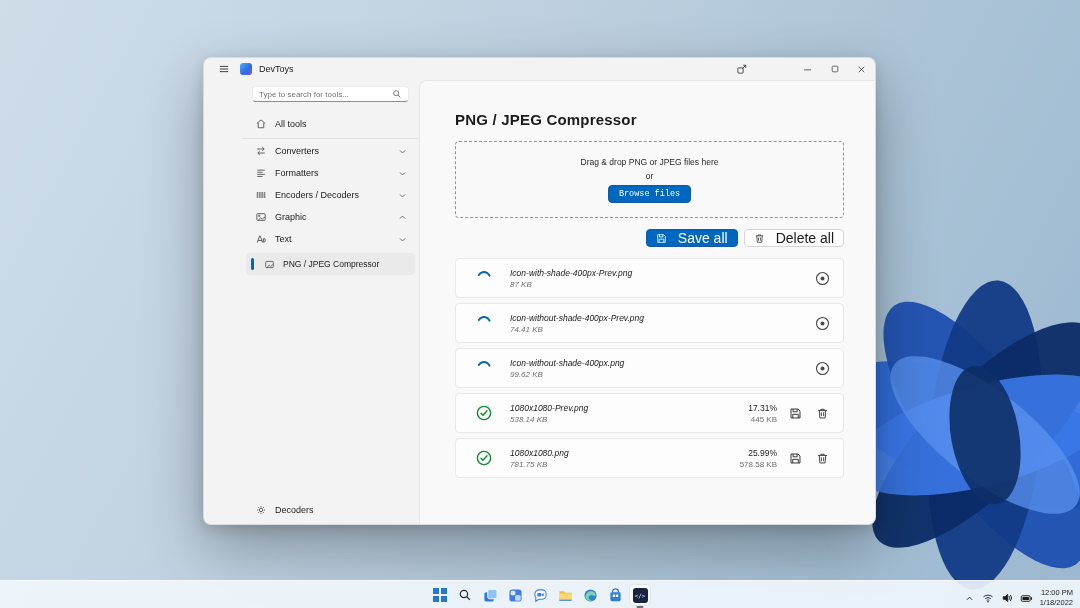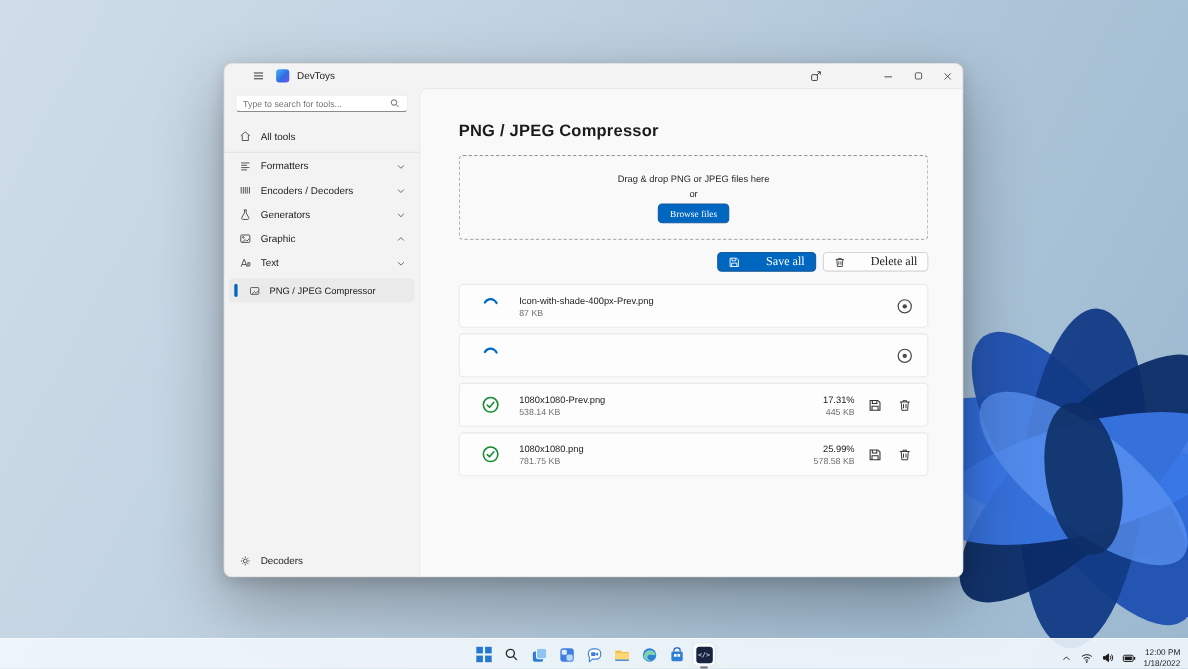--- a/index.html
+++ b/index.html
@@ -9,29 +9,29 @@
 
   .screen{position:relative;width:1080px;height:608px;overflow:hidden;
     background:linear-gradient(118deg,#cfdde9 0%,#bfd1e0 38%,#a9c2d6 72%,#9bb8cf 100%);}
   .bloom{position:absolute;right:-40px;top:170px;width:360px;height:470px;z-index:1;}
 
   
   .window{position:absolute;left:203px;top:57px;width:673px;height:468px;z-index:2;
     background:#f3f3f3;border:1px solid rgba(0,0,0,.10);border-radius:8px;overflow:hidden;
     box-shadow:0 24px 60px rgba(0,0,0,.30),0 4px 14px rgba(0,0,0,.14);
     display:flex;flex-direction:column;}
-  .titlebar{flex:0 0 22px;display:flex;align-items:center;margin-left:11px;}
+  .titlebar{flex:0 0 22px;display:flex;align-items:center;}
   .tb-left{display:flex;align-items:center;gap:7px;padding-left:11px;}
   .logo{width:12px;height:12px;border-radius:3px;background:linear-gradient(135deg,#49b2ff,#2f6de0 55%,#7a52e8);}
   .app-title{font-size:9px;color:#1b1b1b;}
   .tb-controls{margin-left:auto;display:flex;height:100%;align-items:stretch;}
   .tb-btn{width:27px;display:flex;align-items:center;justify-content:center;color:#2f2f2f;background:transparent;border:0;}
   .tb-btn.overlay{margin-right:39px;}
 
-  .win-body{flex:1;display:flex;min-height:0;}
+  .win-body{flex:1;display:flex;min-height:0;padding-left:38px;}
 
   
   .sidebar{width:177px;flex:0 0 177px;display:flex;flex-direction:column;padding-top:6px;}
   .search-box{margin:0 10px 6px;height:16px;background:#ffffff;border:1px solid #ececec;border-bottom:1px solid #8c8c8c;
     border-radius:4px;display:flex;align-items:center;padding:0 6px;}
   .search-box input{flex:1;border:0;outline:0;background:transparent;font-family:inherit;font-size:8px;color:#3a3a3a;min-width:0;}
   .side-item{display:flex;align-items:center;gap:8px;margin:0 4px;padding:0 8px;border-radius:4px;font-size:9px;color:#1b1b1b;}
   .all-tools{height:24px;margin-top:4px;}
   .divider{height:1px;background:#e2e2e2;margin:2px 0 1px;}
   .nav-item{height:22px;}
@@ -43,30 +43,30 @@
   .settings-item{margin-top:auto;margin-bottom:2px;height:24px;}
 
   
   .content{flex:1;min-width:0;background:#f9f9f9;border-top-left-radius:8px;
     border-left:1px solid #e7e7e7;border-top:1px solid #e7e7e7;
     padding:0 31px 0 35px;overflow:hidden;display:flex;flex-direction:column;}
   .page-title{margin-top:30px;font-size:15px;font-weight:600;color:#1b1b1b;letter-spacing:.2px;}
   .dropzone{margin-top:13px;height:77px;flex:0 0 77px;border:1px dashed #979797;border-radius:4px;
     display:flex;flex-direction:column;align-items:center;justify-content:center;gap:4px;}
   .dz-text,.dz-or{font-size:8.5px;color:#2a2a2a;text-align:center;}
-  .browse-btn{font-size:8.5px;color:#fff;background:var(--accent);border:1px solid #15599f;border-radius:4px;padding:3px 10px;font-family:Liberation Serif, serif;}
+  .browse-btn{font-size:8.5px;color:#fff;background:var(--accent);border:1px solid #15599f;border-radius:4px;padding:3px 10px;font-family:Liberation Mono, monospace;}
   .actions{display:flex;justify-content:flex-end;gap:6px;margin-top:11px;}
-  .btn{height:18px;display:inline-flex;align-items:center;gap:23px;font-size:11px;border-radius:4px;padding:0 9px;font-family:Liberation Serif, serif;}
+  .btn{height:18px;display:inline-flex;align-items:center;gap:11px;font-size:14px;border-radius:4px;padding:0 9px;font-family:Liberation Sans, sans-serif;}
   .btn.primary{background:var(--accent);color:#fff;border:1px solid #15599f;}
   .btn.secondary{background:#fdfdfd;color:#1b1b1b;border:1px solid #d6d6d6;}
   .file-list{margin-top:11px;display:flex;flex-direction:column;gap:5px;}
   .file-row{flex:0 0 40px;height:40px;background:#fdfdfd;border:1px solid #e9e9e9;border-radius:4px;
     display:flex;align-items:center;padding:0 12px 0 20px;}
   .status-icon{width:16px;height:16px;margin-right:18px;display:flex;align-items:center;justify-content:center;}
-  .file-meta{display:flex;flex-direction:column;gap:2px;}
+  .file-meta{display:flex;flex-direction:column;gap:2px;font-style:italic;}
   .file-name{font-size:8.5px;color:#1b1b1b;}
   .file-size{font-size:8px;color:#717171;}
   .row-right{margin-left:auto;display:flex;align-items:center;gap:9px;}
   .savings{display:flex;flex-direction:column;align-items:flex-end;gap:2px;}
   .saving-percent{font-size:8.5px;color:#1b1b1b;margin-left:40px;}
   .compressed-size{font-size:8px;color:#717171;}
   .icon-btn{width:18px;height:18px;display:flex;align-items:center;justify-content:center;background:transparent;border:0;border-radius:3px;}
 
   
   .taskbar{position:absolute;left:0;bottom:0;width:1080px;height:28px;z-index:3;
@@ -151,20 +151,33 @@
         <div class="side-item all-tools">
           <span class="icn">
             <svg width="12" height="12" viewBox="0 0 16 16" fill="none" stroke="#454545" stroke-width="1.1">
                 <path d="M2.5 7.2 8 2.6l5.5 4.6M4.3 6.6V13h7.4V6.6"></path>
               </svg>
           </span>
           <span>All tools</span>
         </div>
         <div class="divider"></div>
 
+        <div class="side-item nav-item">
+          <span class="icn">
+            <svg width="12" height="12" viewBox="0 0 16 16" fill="none" stroke="#454545" stroke-width="1.1">
+                <path d="M3 5.3h9M9.7 2.8 12.3 5.3 9.7 7.8M13 10.7H4M6.3 8.2 3.7 10.7 6.3 13.2"></path>
+              </svg>
+          </span>
+          <span>Converters</span>
+          <span class="chev">
+              <svg width="9" height="9" viewBox="0 0 12 12" fill="none" stroke="#5a5a5a" stroke-width="1.1">
+                <path d="M2.5 4.5 6 8l3.5-3.5"></path>
+              </svg>
+            </span>
+        </div>
 
         <div class="side-item nav-item">
           <span class="icn">
             <svg width="12" height="12" viewBox="0 0 16 16" stroke="#454545" stroke-width="1.1">
                 <path d="M3 4.2h10M3 7h7M3 9.8h10M3 12.6h7"></path>
               </svg>
           </span>
           <span>Formatters</span>
           <span class="chev">
               <svg width="9" height="9" viewBox="0 0 12 12" fill="none" stroke="#5a5a5a" stroke-width="1.1">
@@ -180,33 +193,20 @@
               </svg>
           </span>
           <span>Encoders / Decoders</span>
           <span class="chev">
               <svg width="9" height="9" viewBox="0 0 12 12" fill="none" stroke="#5a5a5a" stroke-width="1.1">
                 <path d="M2.5 4.5 6 8l3.5-3.5"></path>
               </svg>
             </span>
         </div>
 
-        <div class="side-item nav-item">
-          <span class="icn">
-            <svg width="12" height="12" viewBox="0 0 16 16" fill="none" stroke="#454545" stroke-width="1.1">
-                <path d="M6.3 2.5h3.4M7 2.5v3.6l-3.1 5.4A1.6 1.6 0 0 0 5.3 14h5.4a1.6 1.6 0 0 0 1.4-2.5L9 6.1V2.5"></path>
-              </svg>
-          </span>
-          <span>Generators</span>
-          <span class="chev">
-              <svg width="9" height="9" viewBox="0 0 12 12" fill="none" stroke="#5a5a5a" stroke-width="1.1">
-                <path d="M2.5 4.5 6 8l3.5-3.5"></path>
-              </svg>
-            </span>
-        </div>
 
         <div class="side-item nav-item">
           <span class="icn">
             <svg width="12" height="12" viewBox="0 0 16 16" fill="none" stroke="#454545" stroke-width="1.1">
                 <rect x="2.5" y="3.5" width="11" height="9" rx="1.2"></rect>
                 <circle cx="5.6" cy="6.4" r="1"></circle>
                 <path d="M4.3 12.4 7.8 9l2 2 3.2-3.2"></path>
               </svg>
           </span>
           <span>Graphic</span>
@@ -298,20 +298,45 @@
                   </span>
                 </button>
               </div>
             </div>
             <div class="file-row">
               <span class="status-icon">
                 <svg viewBox="0 0 16 16" width="16" height="16">
                   <circle cx="8" cy="8" r="6" fill="none" stroke="#0067c0" stroke-width="2" stroke-linecap="round" stroke-dasharray="13 25" transform="rotate(-150 8 8)"></circle>
                 </svg>
               </span>
+              <div class="file-meta">
+                <span class="file-name">Icon-without-shade-400px-Prev.png</span>
+                <span class="file-size">74.41 KB</span>
+              </div>
+              <div class="row-right">
+                <button class="icon-btn">
+                  <span style="display:flex">
+                    <svg viewBox="0 0 16 16" width="15" height="15">
+                      <circle cx="8" cy="8" r="6.4" fill="none" stroke="#4a4a4a" stroke-width="1.2"></circle>
+                      <circle cx="8" cy="8" r="2.1" fill="#4a4a4a"></circle>
+                    </svg>
+                  </span>
+                </button>
+              </div>
+            </div>
+            <div class="file-row">
+              <span class="status-icon">
+                <svg viewBox="0 0 16 16" width="16" height="16">
+                  <circle cx="8" cy="8" r="6" fill="none" stroke="#0067c0" stroke-width="2" stroke-linecap="round" stroke-dasharray="13 25" transform="rotate(-150 8 8)"></circle>
+                </svg>
+              </span>
+              <div class="file-meta">
+                <span class="file-name">Icon-without-shade-400px.png</span>
+                <span class="file-size">99.62 KB</span>
+              </div>
               <div class="row-right">
                 <button class="icon-btn">
                   <span style="display:flex">
                     <svg viewBox="0 0 16 16" width="15" height="15">
                       <circle cx="8" cy="8" r="6.4" fill="none" stroke="#4a4a4a" stroke-width="1.2"></circle>
                       <circle cx="8" cy="8" r="2.1" fill="#4a4a4a"></circle>
                     </svg>
                   </span>
                 </button>
               </div>

